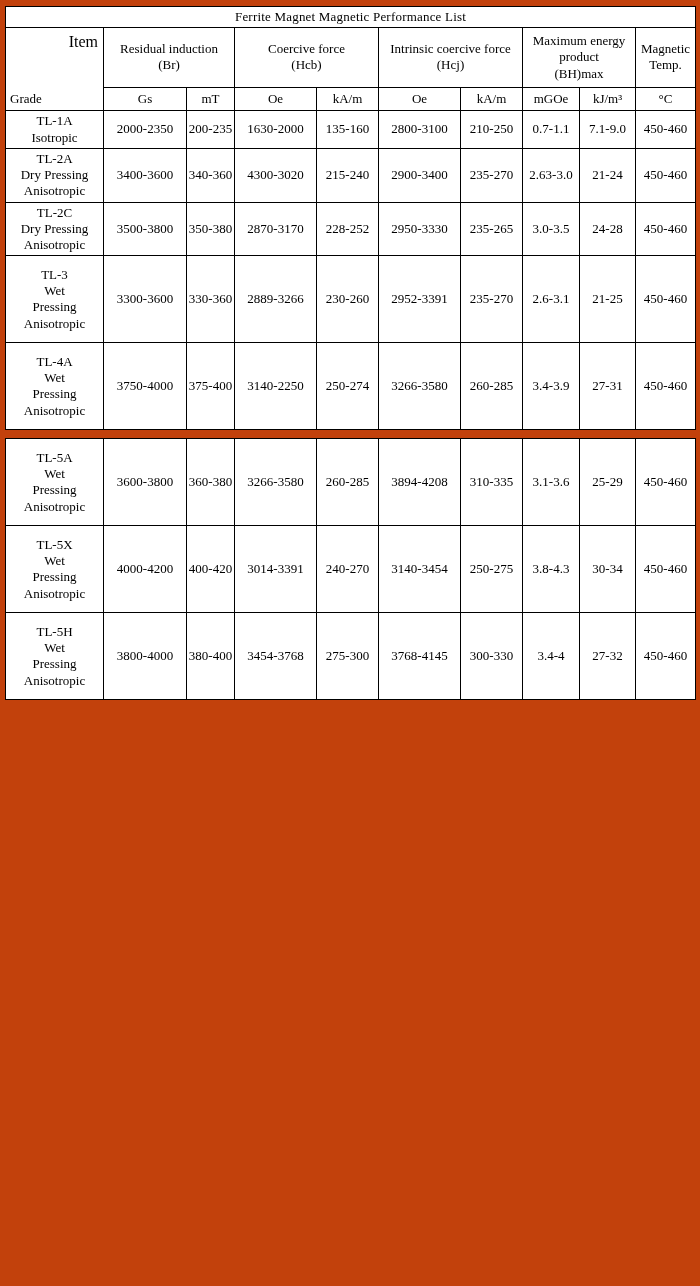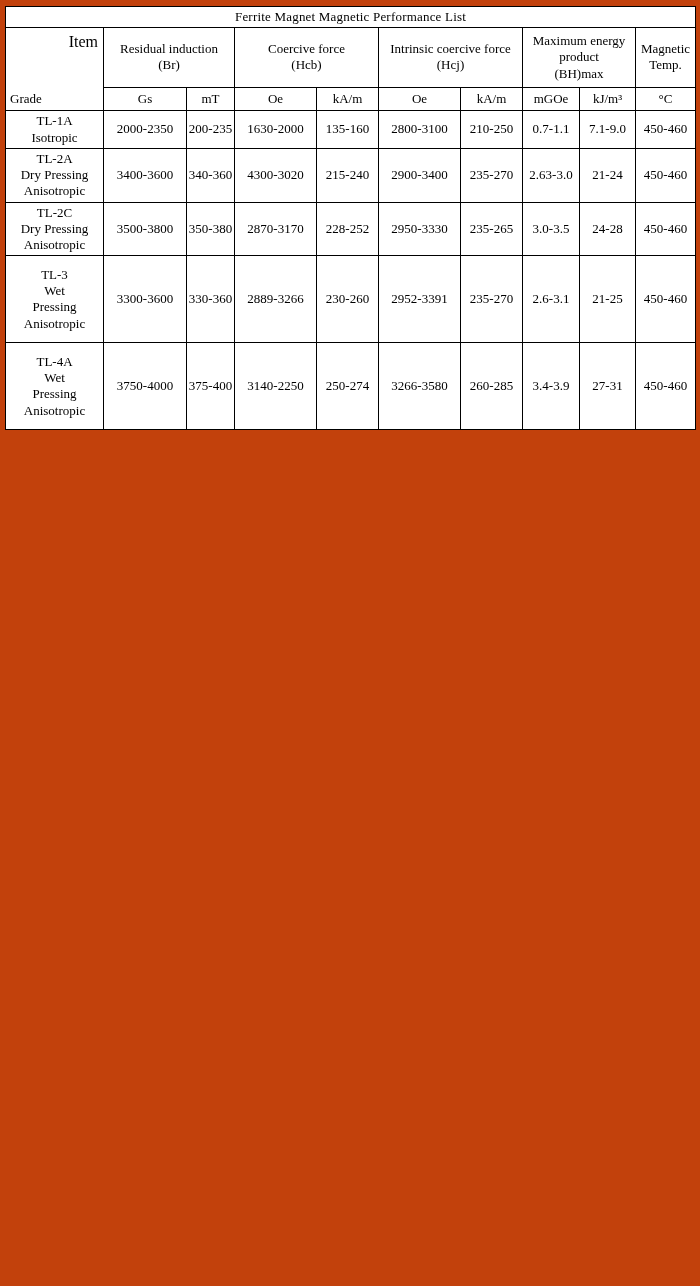--- a/index.html
+++ b/index.html
@@ -245,21 +245,72 @@
       <col style="width:82px">
       <col style="width:62px">
       <col style="width:82px">
       <col style="width:62px">
       <col style="width:57px">
       <col style="width:56px">
       <col style="width:60px">
     </colgroup>
     <tbody>
 
-
-
-
-
+      <tr>
+        <td class="grade-cell" style="height:82px">
+          <div>TL-5A</div>
+          <div>Wet</div>
+          <div>Pressing</div>
+          <div>Anisotropic</div>
+        </td>
+        <td class="val">3600-3800</td>
+        <td class="val">360-380</td>
+        <td class="val">3266-3580</td>
+        <td class="val">260-285</td>
+        <td class="val">3894-4208</td>
+        <td class="val">310-335</td>
+        <td class="val">3.1-3.6</td>
+        <td class="val">25-29</td>
+        <td class="val">450-460</td>
+      </tr>
+
+
+      <tr>
+        <td class="grade-cell" style="height:82px">
+          <div>TL-5X</div>
+          <div>Wet</div>
+          <div>Pressing</div>
+          <div>Anisotropic</div>
+        </td>
+        <td class="val">4000-4200</td>
+        <td class="val">400-420</td>
+        <td class="val">3014-3391</td>
+        <td class="val">240-270</td>
+        <td class="val">3140-3454</td>
+        <td class="val">250-275</td>
+        <td class="val">3.8-4.3</td>
+        <td class="val">30-34</td>
+        <td class="val">450-460</td>
+      </tr>
+
+
+      <tr>
+        <td class="grade-cell" style="height:82px">
+          <div>TL-5H</div>
+          <div>Wet</div>
+          <div>Pressing</div>
+          <div>Anisotropic</div>
+        </td>
+        <td class="val">3800-4000</td>
+        <td class="val">380-400</td>
+        <td class="val">3454-3768</td>
+        <td class="val">275-300</td>
+        <td class="val">3768-4145</td>
+        <td class="val">300-330</td>
+        <td class="val">3.4-4</td>
+        <td class="val">27-32</td>
+        <td class="val">450-460</td>
+      </tr>
 
     </tbody>
   </table>
 
 </div>
 
 </body></html>

